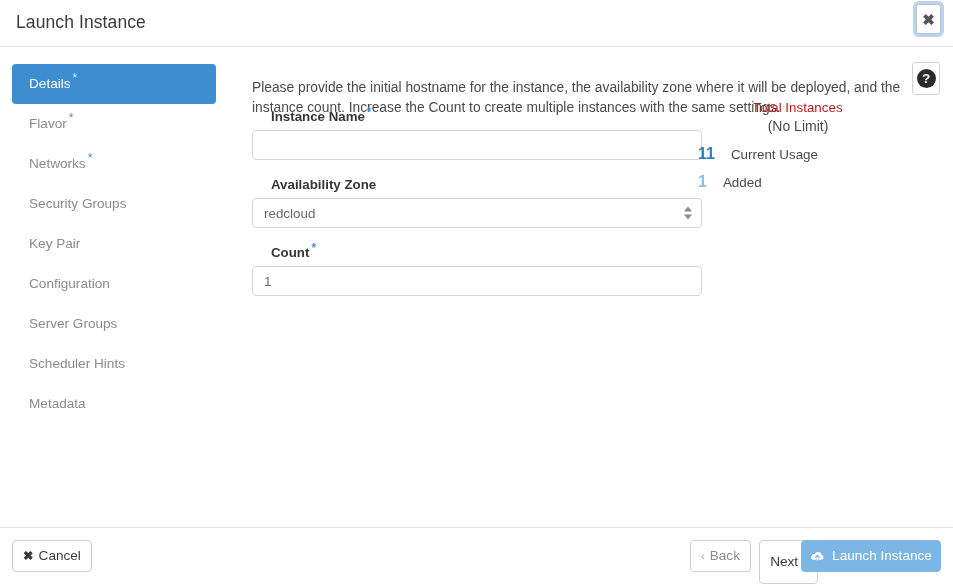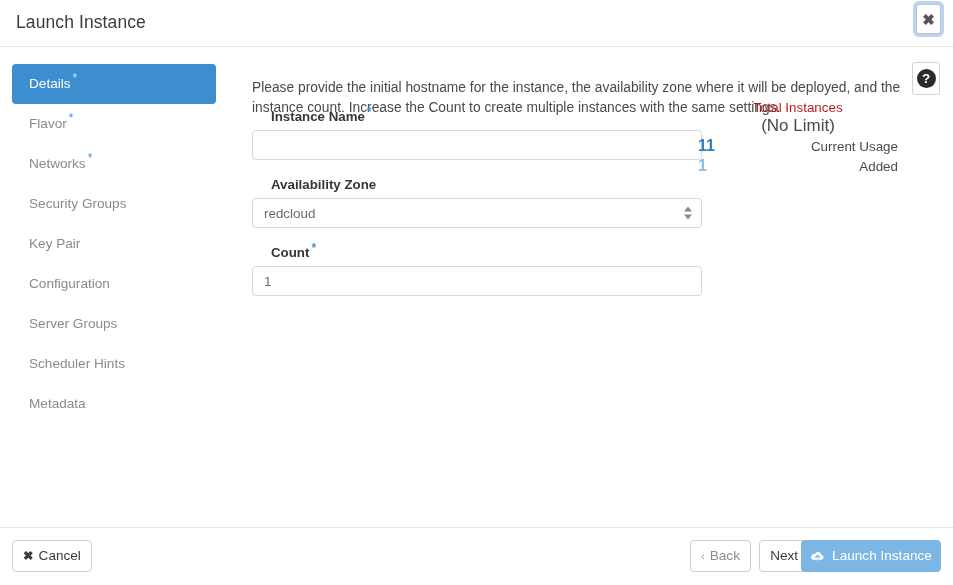--- a/index.html
+++ b/index.html
@@ -174,32 +174,32 @@
     left: 470px; top: 52px;
     width: 200px;
     text-align: center;
   }
   .usage-title {
     font-size: 13.4px;
     color: #b91c1c;
     line-height: 18px;
   }
   .usage-sub {
-    font-size: 17px;
+    font-size: 14px;
     color: #4a4a4a;
     line-height: 18px;
   }
   .usage-row {
-    margin-top: 2px;
+    margin-top: 10px;
     font-size: 13.4px;
     color: #4a4a4a;
     display: flex;
     align-items: baseline;
-    justify-content: space-between;
-    gap: 0;
+    justify-content: flex-start;
+    gap: 16px;
   }
   .usage-num {
     font-size: 16px;
     font-weight: bold;
   }
   .usage-num.current { color: #2f7fc1; }
   .usage-num.added { color: #8cbde6; }
 
   
   .modal-footer {
@@ -222,21 +222,21 @@
     background: #fff;
     border: 1px solid #cfcfcf;
     color: #3c3c3c;
   }
   .btn-cancel { left: 12px; top: 12px; width: 80px; height: 32px; }
   .btn-cancel .x { font-weight: 700; font-size: 12.5px; }
   .btn-back {
     right: 202px; top: 12px; width: 61px; height: 32px;
     color: #8d8d8d;
   }
-  .btn-next { right: 135px; top: 12px; width: 59px; height: 32px; }
+  .btn-next { right: 135px; top: 12px; width: 59px; height: 44px; }
   .btn-launch {
     right: 12px; top: 12px; width: 140px; height: 32px;
     background: #7cb6e4;
     border: 1px solid #7cb6e4;
     color: #ffffff;
   }
   .chev { font-size: 11px; color: #9a9a9a; }
   .btn-next .chev { color: #3c3c3c; }
   .cloud-icon { display: inline-flex; margin-right: 2px; }
 </style>

